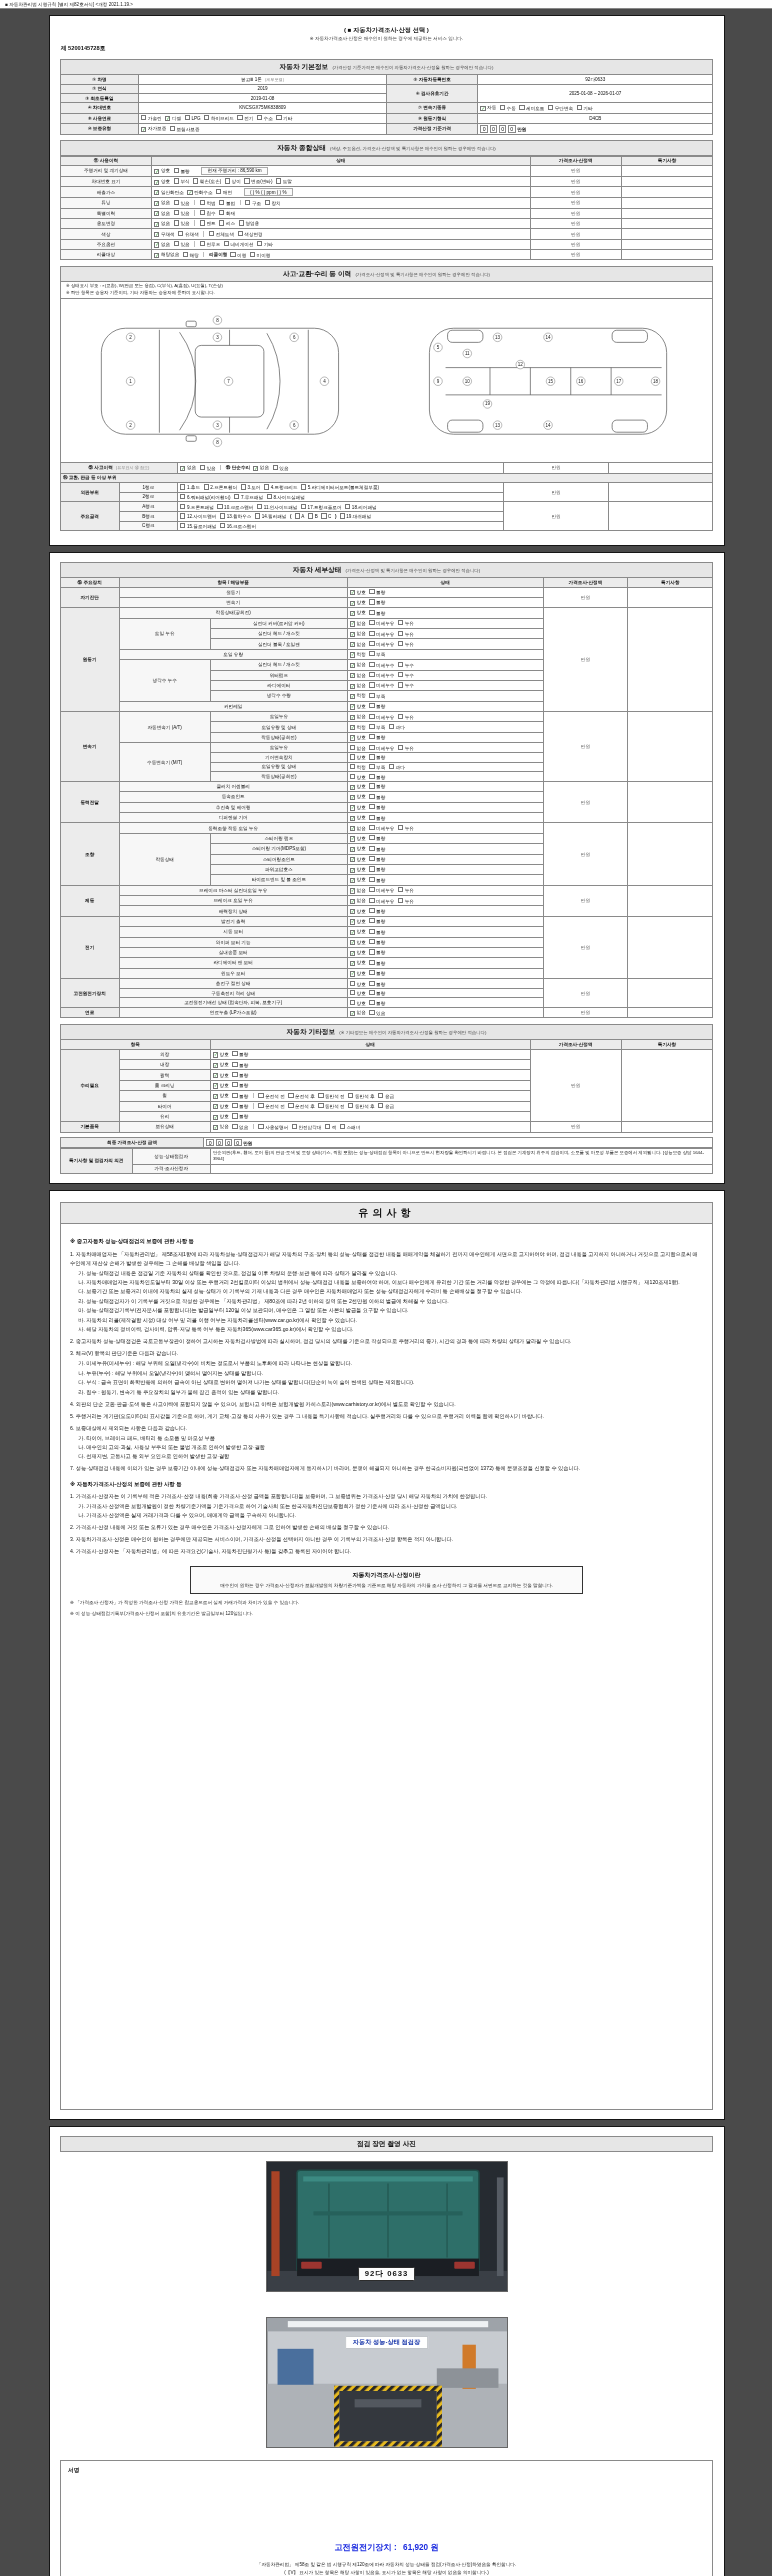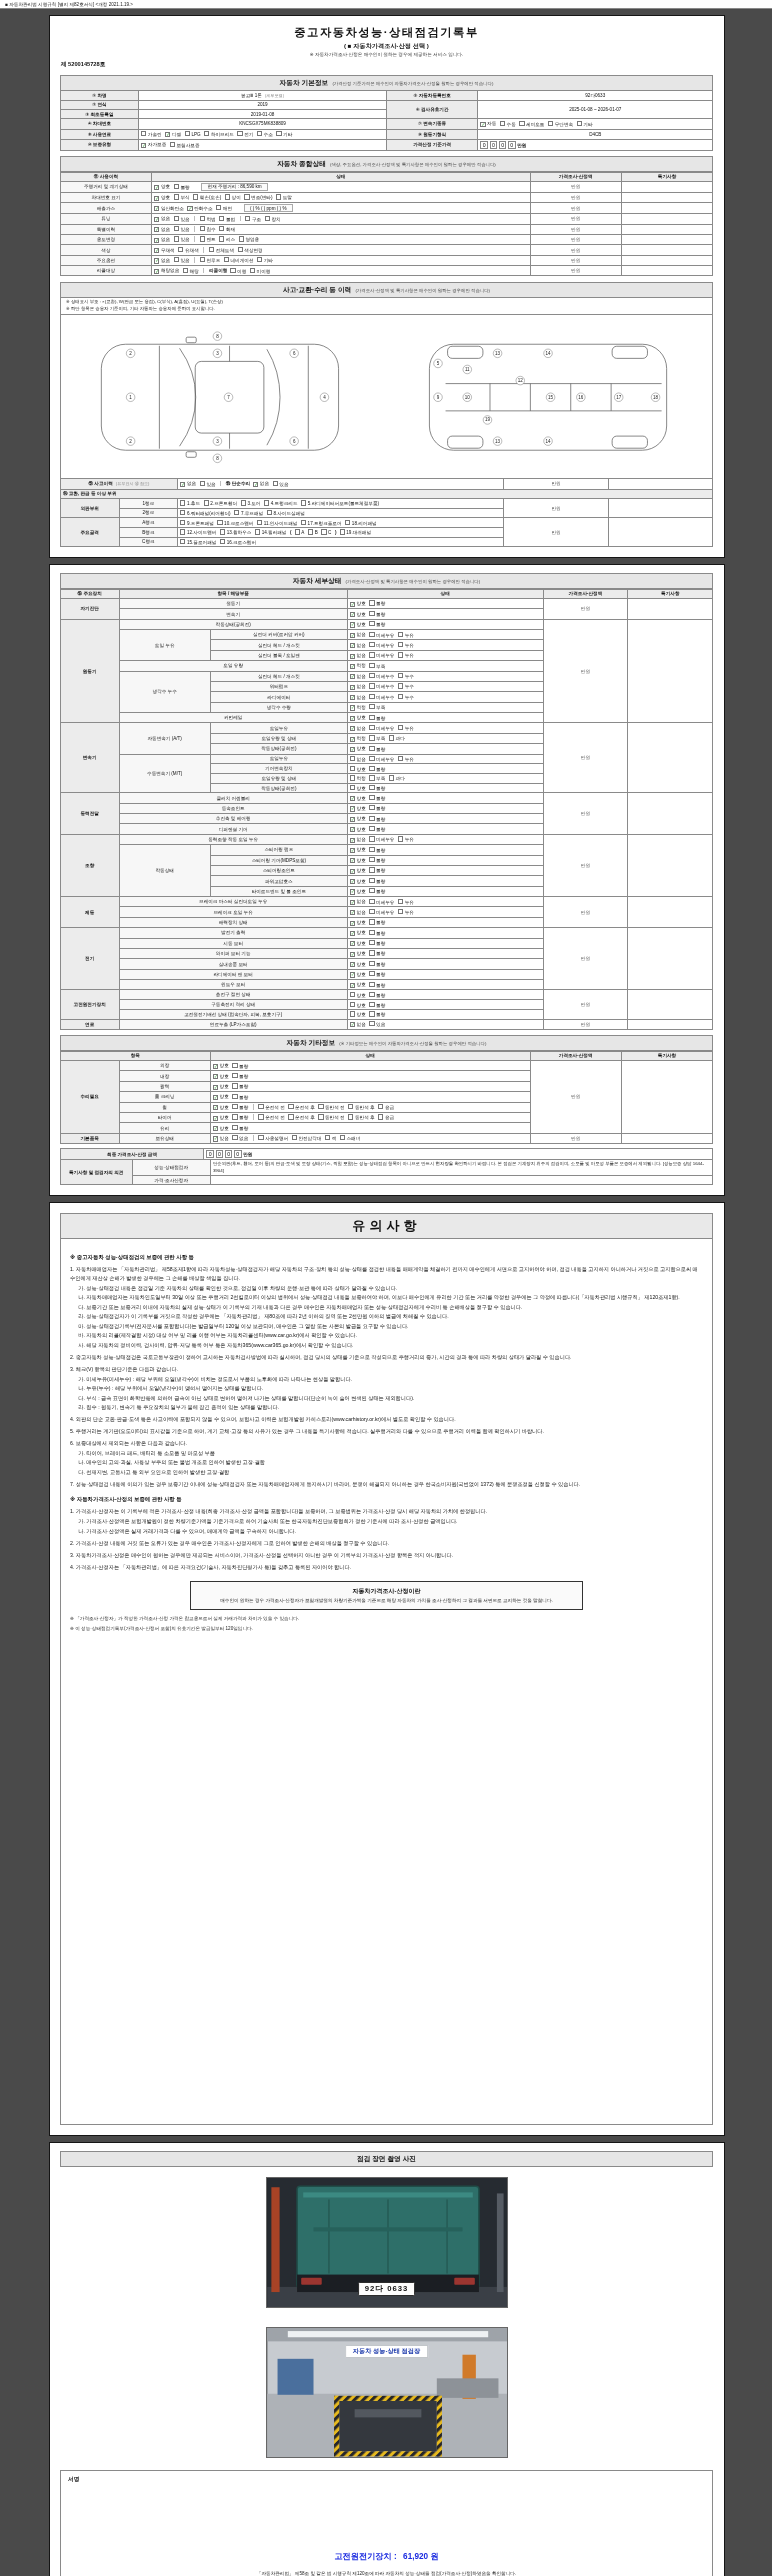--- a/index.html
+++ b/index.html
@@ -34,49 +34,48 @@
   .ol{font-size:4.6px}
   .osep{display:inline-block;border-left:0.5px solid #bdbdbd;height:5.7px;margin:0 4.6px 0 1px;vertical-align:-1px}
   .otext{font-size:4.6px;font-weight:bold;margin-right:3.1px}
   .digitbox{display:inline-block;width:7.7px;height:7.7px;border:0.5px solid #888;margin:0 1.5px 0 0;text-align:center;font-size:5.2px;line-height:7.7px;background:#fff}
   .xtra{display:inline-block;border:0.5px solid #aaa;background:#fbfbfb;padding:0.5px 5.2px;margin-left:8.2px;font-size:4.6px}
 
   .subnotes{border:0.5px solid #8a8a8a;border-top:none;padding:1.5px 5.2px;font-size:4.4px;color:#222;text-align:left;line-height:1.5}
   .diagram-box{border:0.5px solid #8a8a8a;border-top:none;padding:4.1px 5.2px 2.1px}
   .diagram-box svg{display:block;width:100%;height:auto}
 
-  .notice-title{border:0.5px solid #8a8a8a;background:#e9e9e9;text-align:center;font-size:13px;font-weight:bold;letter-spacing:4.1px;padding:3.1px 0;margin-top:2.1px}
+  .notice-title{border:0.5px solid #8a8a8a;background:#e9e9e9;text-align:center;font-size:10px;font-weight:bold;letter-spacing:4.1px;padding:3.1px 0;margin-top:2.1px}
   .notice-body{border:0.5px solid #8a8a8a;border-top:none;padding:7.2px 9.3px;font-size:5.2px;line-height:1.72;text-align:left;min-height:886px}
   .n-heading{font-weight:bold;font-size:5.4px;margin:6.2px 0 2.6px}
   .n-item{margin:3.1px 0 1px}
   .n-sub{margin:0.5px 0 0.5px 8.2px}
   .n-box{border:0.8px solid #333;width:62%;margin:9.3px auto 5.2px;text-align:center;background:#fafafa;padding:3.6px 6.2px}
   .n-box-title{font-weight:bold;font-size:6px}
   .n-box-text{font-size:4.6px;color:#222;margin-top:2.1px;line-height:1.5}
   .n-footer{font-size:4.6px;color:#222;margin-top:2.6px}
 
-  .photo-col{display:flex;flex-direction:column;align-items:center;gap:19px;padding:9.3px 0 5.2px}
+  .photo-col{display:flex;flex-direction:column;align-items:center;gap:25px;padding:9.3px 0 5.2px}
   .photo{width:242px;height:131px;position:relative;border:0.5px solid #666;overflow:hidden;background:#222}
   .plate{position:absolute;left:50%;bottom:10.3px;transform:translateX(-50%);background:#fdfdfd;border:1px solid #2c2c2c;border-radius:1.5px;padding:1px 6.2px;font-size:7.7px;font-weight:bold;letter-spacing:1px;color:#111}
   .banner{position:absolute;top:17.5px;left:50%;transform:translateX(-50%);background:#fff;border:0.5px solid #c2c6ca;padding:1px 7.2px;font-size:6.2px;font-weight:bold;color:#1533a8}
 
   .sign-box{border:0.5px solid #8a8a8a;margin-top:7.2px;min-height:129px;padding:5.2px 7.2px 9.3px;position:relative}
   .sign-label{font-size:5.7px;font-weight:bold}
   .fee{text-align:center;font-size:8.2px;font-weight:bold;color:#1b2be0;margin-top:67px}
   .fee .fee-val{margin-left:4.1px}
   .legal{text-align:center;font-size:4.6px;color:#222;margin-top:8.2px;line-height:1.7}
 </style>
 </head>
 <body>
 
 <div class="topstrip">■ 자동차관리법 시행규칙 [별지 제82호서식] &lt;개정 2021.1.19.&gt;</div>
 
 <div class="sheet p1">
   <div class="titleblock">
-    <div class="doc-title">중고자동차성능·상태점검기록부</div>
     <div class="doc-sub">( ■ 자동차가격조사·산정 선택 )</div>
     <div class="doc-note">※ 자동차가격조사·산정은 매수인이 원하는 경우에 제공하는 서비스 입니다.</div>
   </div>
   <div class="doc-no">제 5200145728호</div>
 
   <div class="secbar">
     <span class="st">자동차 기본정보</span><span class="st2">(가격산정 기준가격은 매수인이 자동차가격조사·산정을 원하는 경우에만 적습니다)</span>
   </div>
   <table class="form">
     <colgroup>

